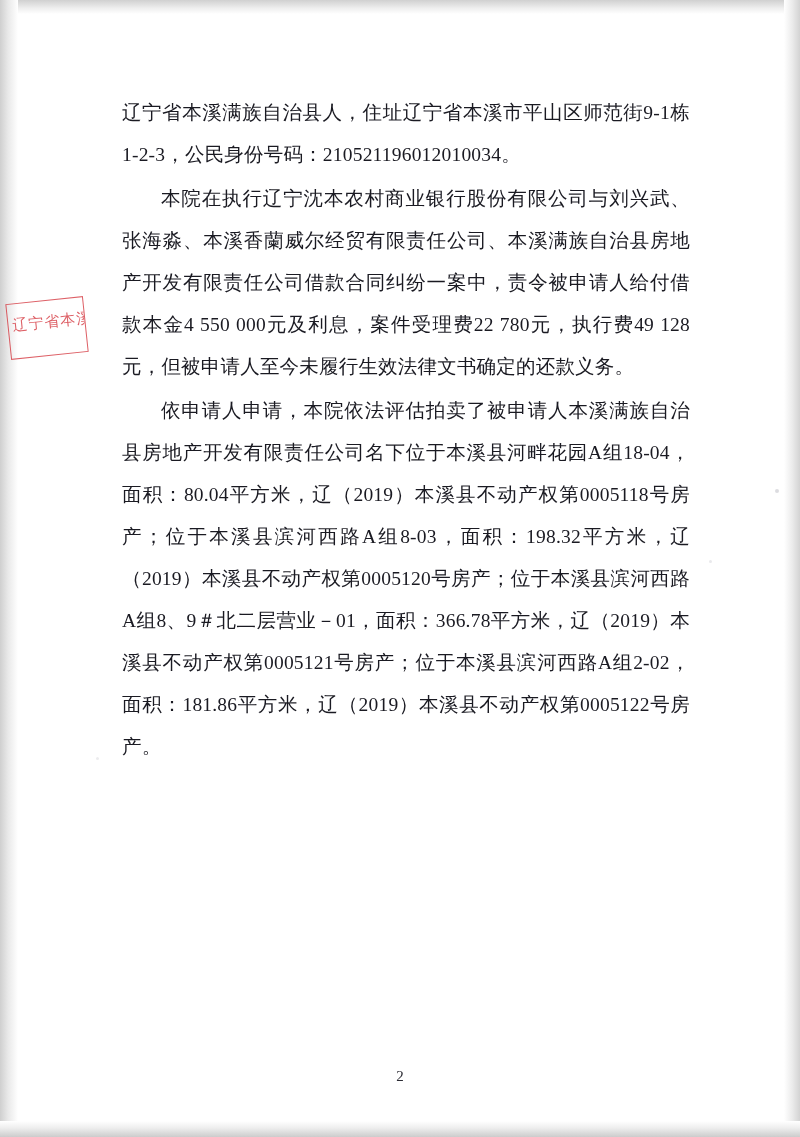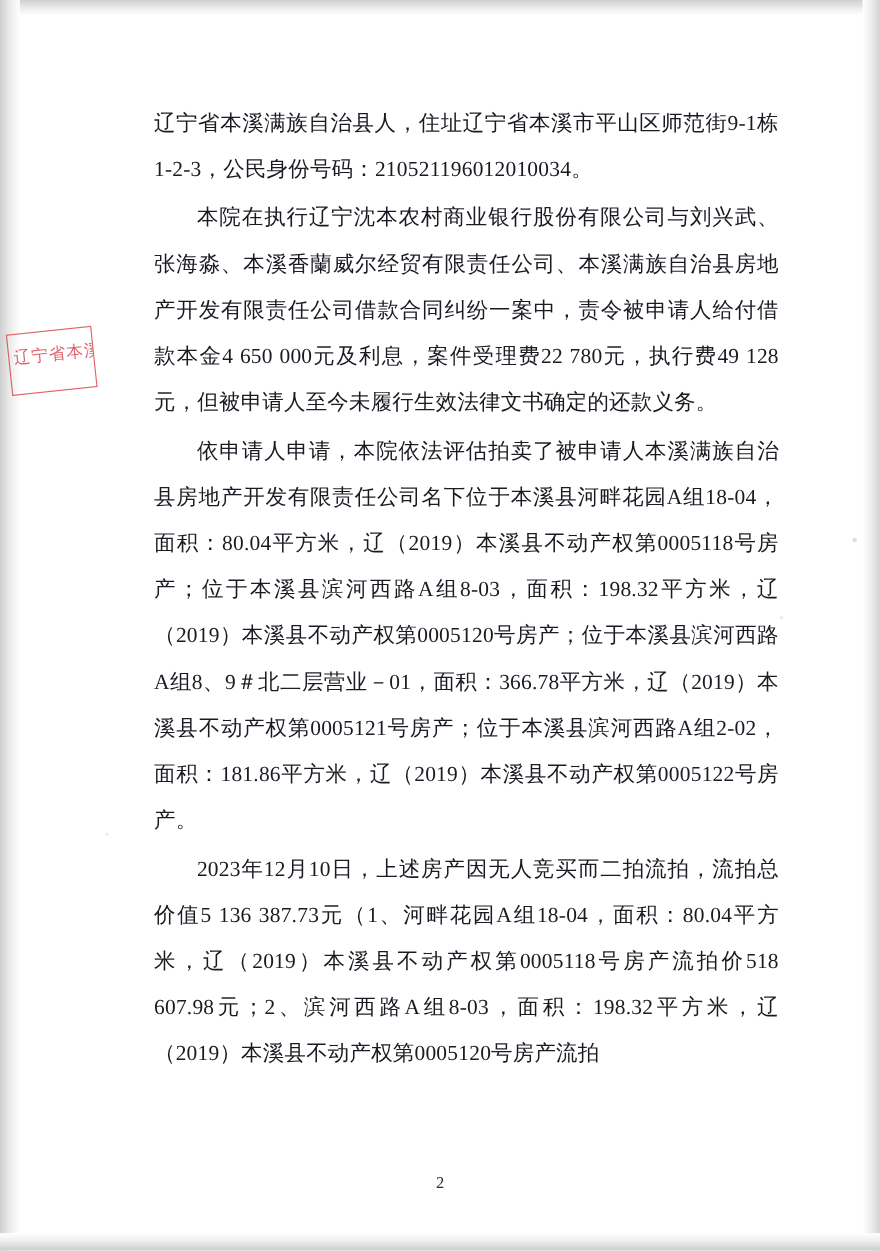--- a/index.html
+++ b/index.html
@@ -47,21 +47,20 @@
     width: 100%; height: 16px;
     background: linear-gradient(to top, #cccccc 0%, #ededed 55%, #ffffff 100%);
     pointer-events: none;
   }
 
   .content {
     position: absolute;
     left: 122px;
     top: 92px;
     width: 568px;
-    margin-left: 18px;
   }
 
   .para {
     margin: 0 0 2px 0;
     font-size: 19.5px;
     line-height: 42px;
     color: #1a1a22;
     text-align: justify;
     text-justify: inter-ideograph;
     text-indent: 0;
@@ -131,20 +130,19 @@
   <div class="seal">
     <span class="seal-text">辽宁省本溪县</span>
   </div>
 
   <div class="speck s1"></div>
   <div class="speck s2"></div>
   <div class="speck s3"></div>
 
   <div class="content">
     <p class="para">辽宁省本溪满族自治县人，住址辽宁省本溪市平山区师范街9-1栋1-2-3，公民身份号码：210521196012010034。</p>
-    <p class="para indent">本院在执行辽宁沈本农村商业银行股份有限公司与刘兴武、张海淼、本溪香蘭威尔经贸有限责任公司、本溪满族自治县房地产开发有限责任公司借款合同纠纷一案中，责令被申请人给付借款本金4 650 000元及利息，案件受理费22 780元，执行费49 128元，但被申请人至今未履行生效法律文书确定的还款义务。</p>
+    <p class="para indent">本院在执行辽宁沈本农村商业银行股份有限公司与刘兴武、张海淼、本溪香蘭威尔经贸有限责任公司、本溪满族自治县房地产开发有限责任公司借款合同纠纷一案中，责令被申请人给付借款本金4 550 000元及利息，案件受理费22 780元，执行费49 128元，但被申请人至今未履行生效法律文书确定的还款义务。</p>
     <p class="para indent">依申请人申请，本院依法评估拍卖了被申请人本溪满族自治县房地产开发有限责任公司名下位于本溪县河畔花园A组18-04，面积：80.04平方米，辽（2019）本溪县不动产权第0005118号房产；位于本溪县滨河西路A组8-03，面积：198.32平方米，辽（2019）本溪县不动产权第0005120号房产；位于本溪县滨河西路A组8、9＃北二层营业－01，面积：366.78平方米，辽（2019）本溪县不动产权第0005121号房产；位于本溪县滨河西路A组2-02，面积：181.86平方米，辽（2019）本溪县不动产权第0005122号房产。</p>
-    <p class="para indent">2023年12月10日，上述房产因无人竞买而二拍流拍，流拍总价值5 136 387.73元（1、河畔花园A组18-04，面积：80.04平方米，辽（2019）本溪县不动产权第0005118号房产流拍价518 607.98元；2、滨河西路A组8-03，面积：198.32平方米，辽（2019）本溪县不动产权第0005120号房产流拍</p>
   </div>
 
   <div class="page-number">2</div>
 
 </div>
 
 </body></html>

